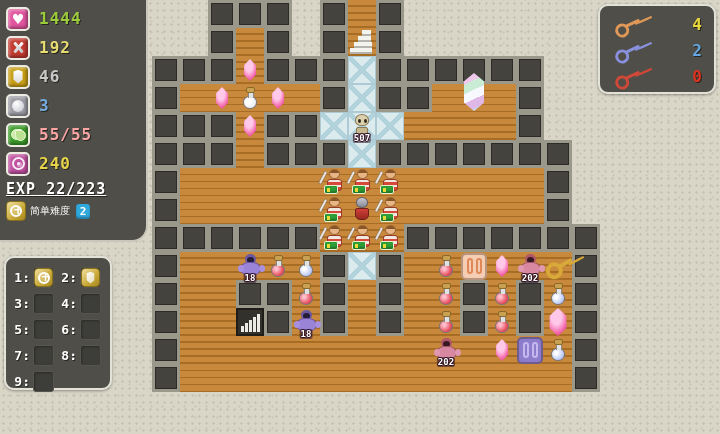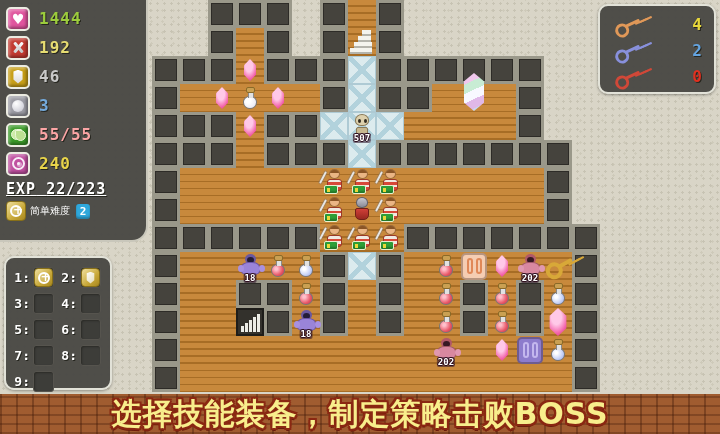--- a/index.html
+++ b/index.html
@@ -639,16 +639,13 @@
           <div class="slot-num">8:</div>
           <div class="slot-box"></div>
         </div>
         <div class="slot-cell">
           <div class="slot-num">9:</div>
           <div class="slot-box"></div>
         </div>
       </div>
   </div>
 
-  <div id="banner">
-    <span id="banner-text">选择技能装备，制定策略击败BOSS</span>
-  </div>
 </div>
 
 </body></html>

